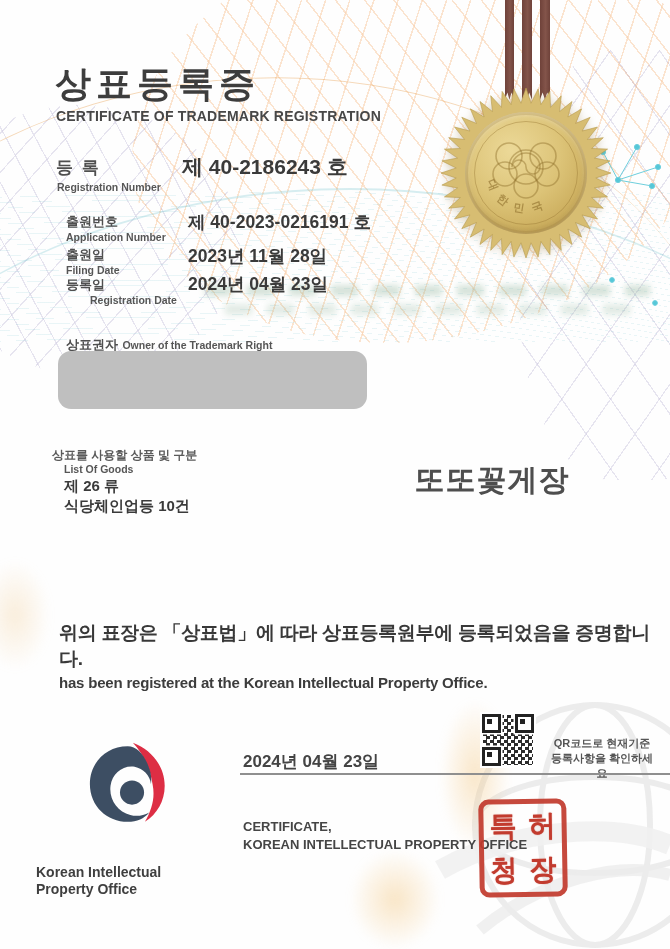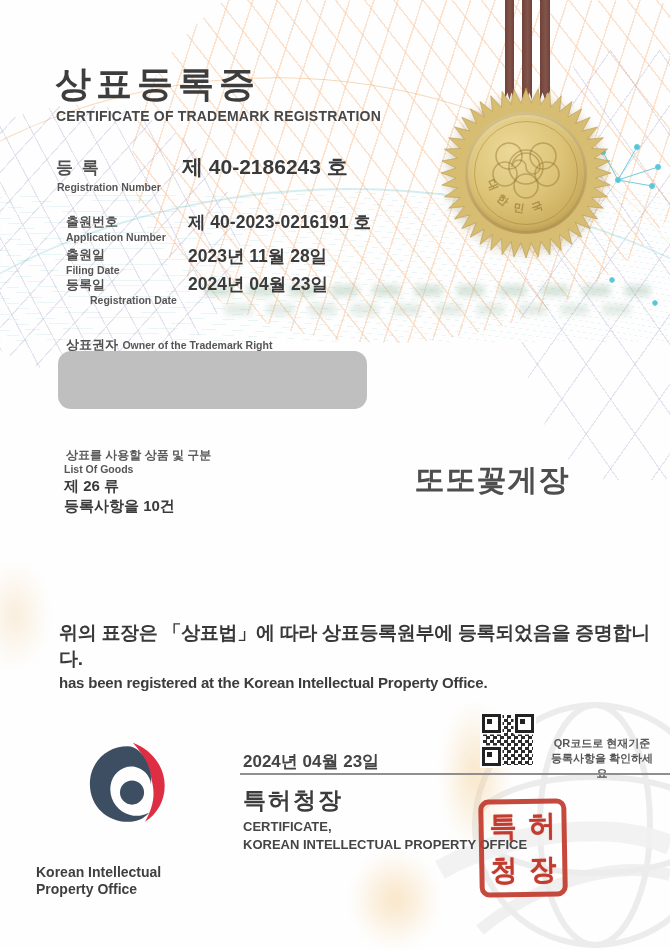--- a/index.html
+++ b/index.html
@@ -162,44 +162,43 @@
   <div class="abs z k-label" style="left:66px;top:276px;">등록일</div>
   <div class="abs z e-label" style="left:66px;top:294px;padding-left:24px;">Registration Date</div>
   <div class="abs z val" style="left:188px;top:272px;font-size:17.5px;">2024년 04월 23일</div>
 
   <div class="abs z" style="left:66px;top:335px;">
     <span class="k-label">상표권자</span>
     <span class="e-label" style="font-weight:600;">Owner of the Trademark Right</span>
   </div>
   <div class="abs z" style="left:58px;top:351px;width:309px;height:58px;background:#bfbfbf;border-radius:13px;"></div>
 
-  <div class="abs z" style="left:66px;top:447px;font-size:12px;font-weight:600;color:#5a5a5a;">상표를 사용할 상품 및 구분</div>
+  <div class="abs z" style="left:52px;top:447px;font-size:12px;font-weight:600;color:#5a5a5a;">상표를 사용할 상품 및 구분</div>
   <div class="abs z e-label" style="left:64px;top:463px;font-weight:600;">List Of Goods</div>
   <div class="abs z val" style="left:64px;top:477px;font-size:15px;">제 26 류</div>
-  <div class="abs z val" style="left:64px;top:497px;font-size:15px;">등록사항을 10건</div>
+  <div class="abs z val" style="left:64px;top:497px;font-size:15px;">식당체인업등 10건</div>
 
   <div class="abs z" style="left:412px;top:460px;width:160px;text-align:center;font-size:30px;font-weight:800;color:#4e4e4e;letter-spacing:1px;">또또꽃게장</div>
 
   <div class="abs z" style="left:59px;top:620px;font-size:19px;font-weight:700;color:#383838;letter-spacing:-.3px;">위의 표장은 「상표법」에 따라 상표등록원부에 등록되었음을 증명합니다.</div>
   <div class="abs z" style="left:59px;top:674px;font-size:15px;font-weight:700;color:#3c3c3c;letter-spacing:-.2px;">has been registered at the Korean Intellectual Property Office.</div>
 
   <div class="qr">
     <div class="qr-cells"></div>
     <div class="finder" style="left:0;top:0;"></div>
     <div class="finder" style="right:0;top:0;"></div>
     <div class="finder" style="left:0;bottom:0;"></div>
   </div>
   <div class="abs z" style="left:546px;top:736px;width:112px;text-align:center;font-size:11px;font-weight:700;color:#555;line-height:15px;">
     <div>QR코드로 현재기준</div>
     <div>등록사항을 확인하세요</div>
   </div>
 
   <div class="abs z" style="left:243px;top:750px;font-size:17px;font-weight:600;color:#444;">2024년 04월 23일</div>
   <div class="abs z" style="left:240px;top:773px;width:430px;border-top:2px solid #8f8f8f;"></div>
-  <div class="abs z" style="left:243px;top:785px;font-size:23px;font-weight:800;color:#3c3c3c;letter-spacing:2px;">특허청장</div>
   <div class="abs z" style="left:243px;top:819px;font-size:13px;font-weight:700;color:#454545;">CERTIFICATE,</div>
   <div class="abs z" style="left:243px;top:837px;font-size:13px;font-weight:700;color:#454545;">KOREAN INTELLECTUAL PROPERTY OFFICE</div>
 
   <div class="redseal">
     <span>특</span>
     <span>허</span>
     <span>청</span>
     <span>장</span>
   </div>
 

